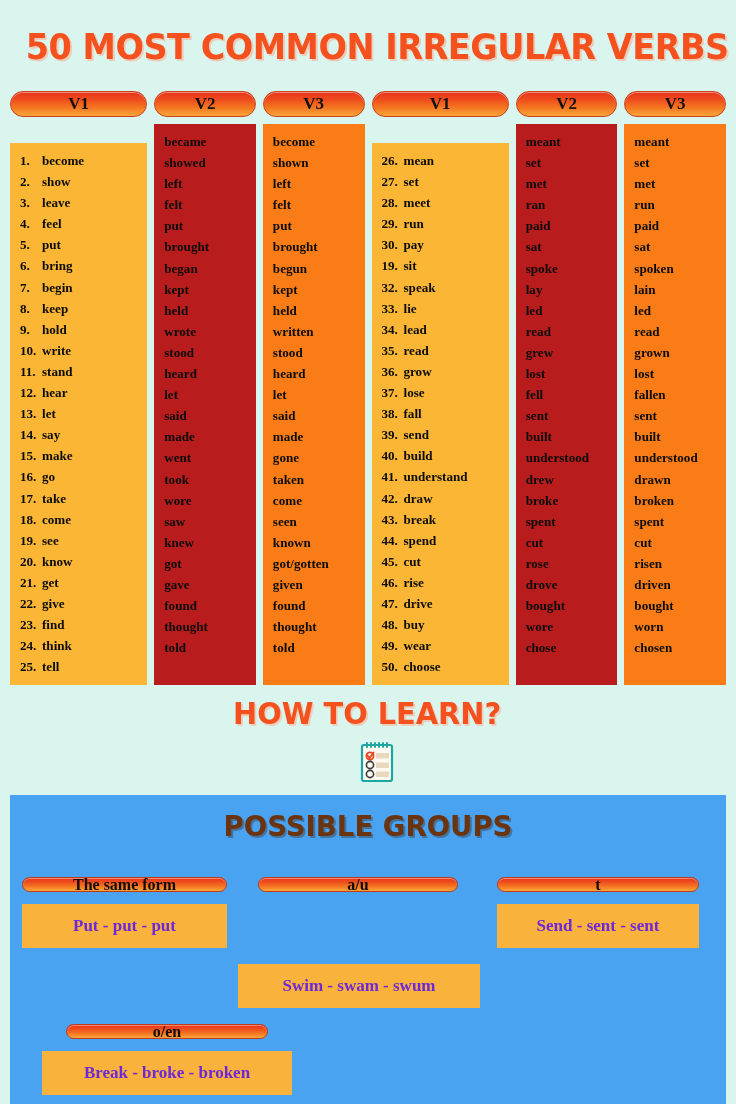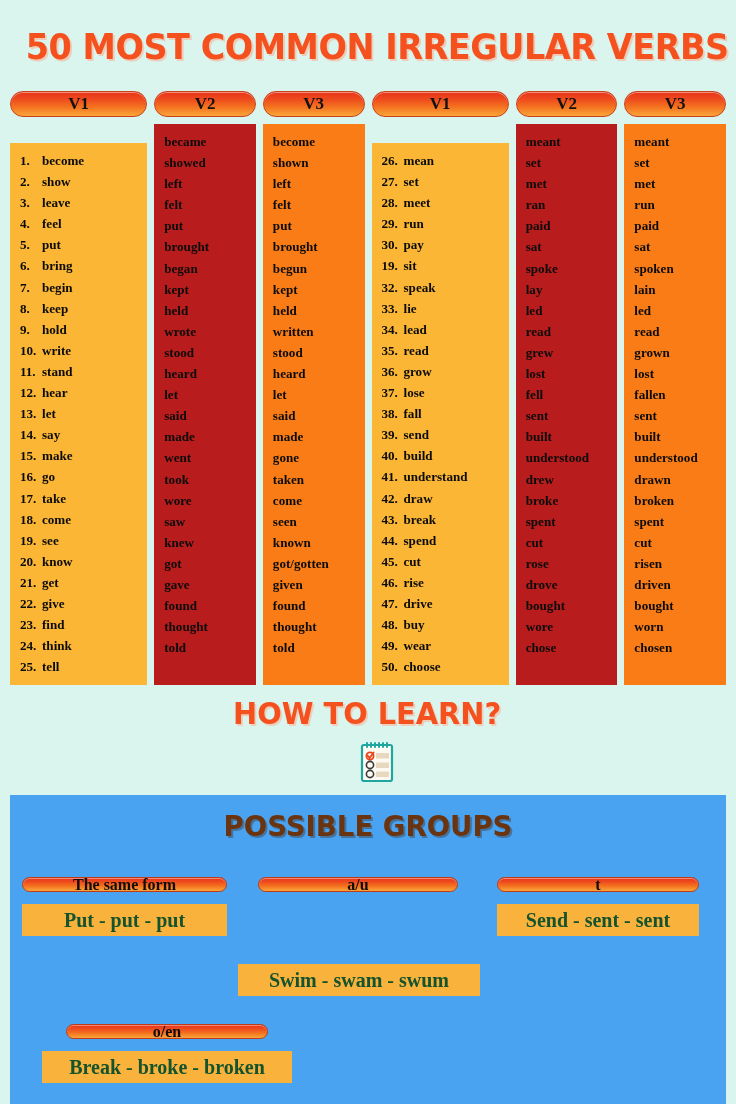--- a/index.html
+++ b/index.html
@@ -124,28 +124,28 @@
     display: flex;
     align-items: center;
     justify-content: center;
     font-family: "Liberation Serif", serif;
     font-weight: bold;
     font-size: 16px;
     color: #120c08;
   }
   .yellowbox {
     background: #f9b23b;
-    height: 32px;
+    height: 44px;
     display: flex;
     align-items: center;
     justify-content: center;
     font-family: "Liberation Serif", serif;
     font-weight: bold;
-    font-size: 20px;
-    color: #14532d;
+    font-size: 17px;
+    color: #6d28d9;
     white-space: nowrap;
     padding: 0 10px;
   }
 
   .grp { position: absolute; }
   .grp .pill { margin-bottom: 12px; }
 </style>
 </head>
 <body>
 

